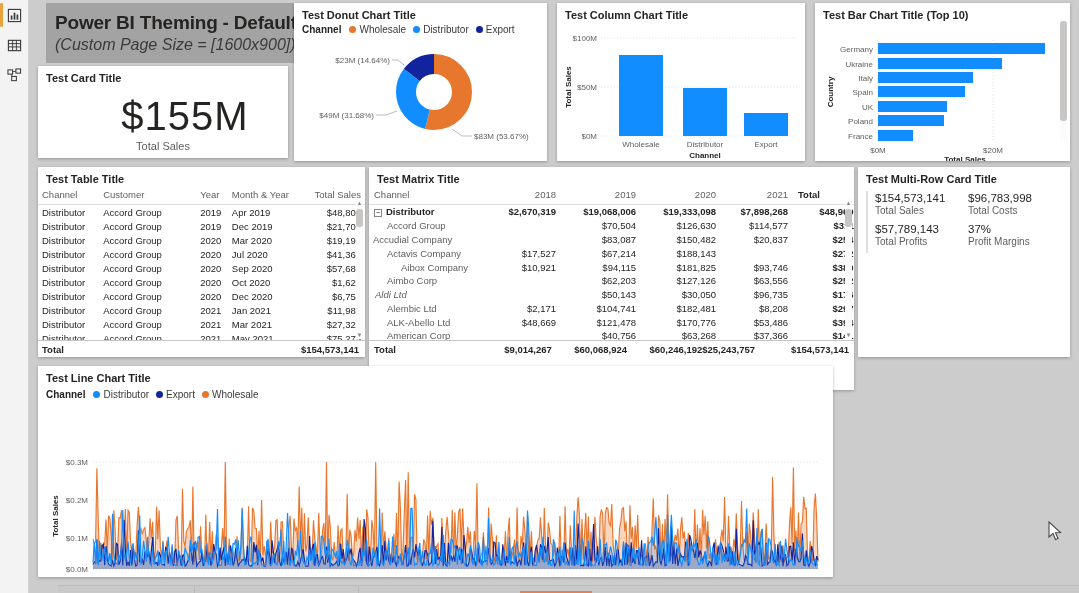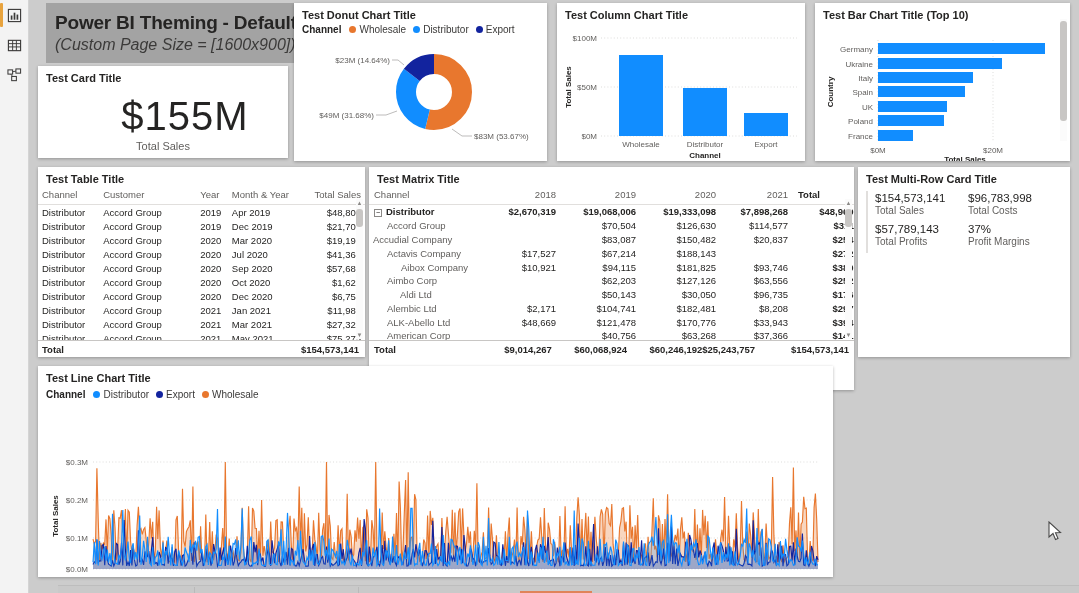--- a/index.html
+++ b/index.html
@@ -457,41 +457,41 @@
               </tr>
               <tr>
                 <td class="l" style="padding-left: 18px;">Aimbo Corp</td>
                 <td></td>
                 <td>$62,203</td>
                 <td>$127,126</td>
                 <td>$63,556</td>
                 <td class="totcol">$252,885</td>
               </tr>
               <tr>
-                <td class="l" style="padding-left: 31px;">Aldi Ltd</td>
+                <td class="l" style="padding-left: 6px; font-style: italic;">Aldi Ltd</td>
                 <td></td>
                 <td>$50,143</td>
                 <td>$30,050</td>
                 <td>$96,735</td>
                 <td class="totcol">$176,927</td>
               </tr>
               <tr>
                 <td class="l" style="padding-left: 18px;">Alembic Ltd</td>
                 <td>$2,171</td>
                 <td>$104,741</td>
                 <td>$182,481</td>
                 <td>$8,208</td>
                 <td class="totcol">$297,601</td>
               </tr>
               <tr>
                 <td class="l" style="padding-left: 18px;">ALK-Abello Ltd</td>
                 <td>$48,669</td>
                 <td>$121,478</td>
                 <td>$170,776</td>
-                <td>$33,943</td>
+                <td>$53,486</td>
                 <td class="totcol">$394,409</td>
               </tr>
               <tr>
                 <td class="l" style="padding-left: 18px;">American Corp</td>
                 <td></td>
                 <td>$40,756</td>
                 <td>$63,268</td>
                 <td>$37,366</td>
                 <td class="totcol">$141,390</td>
               </tr>

